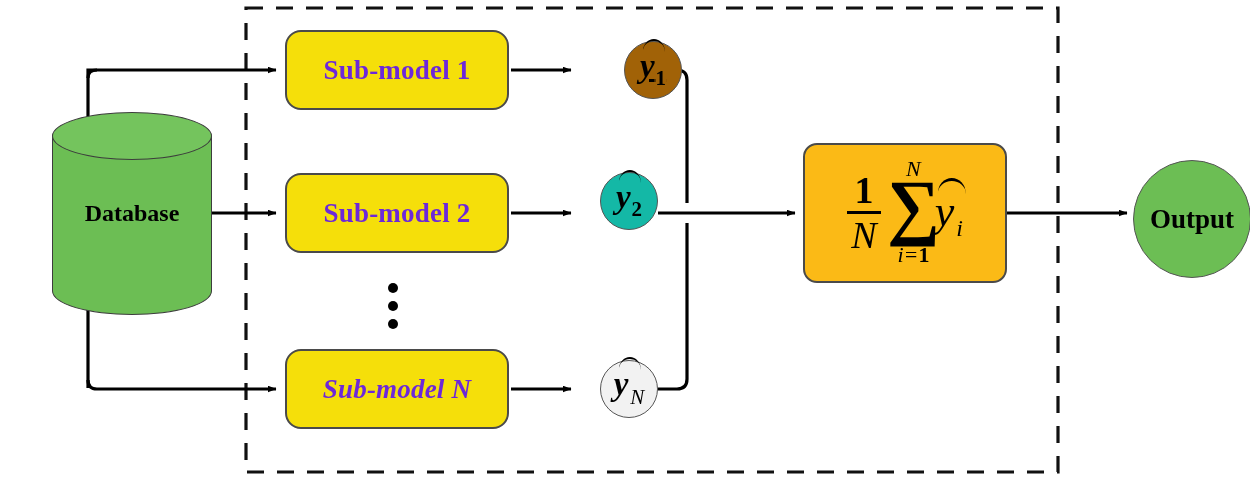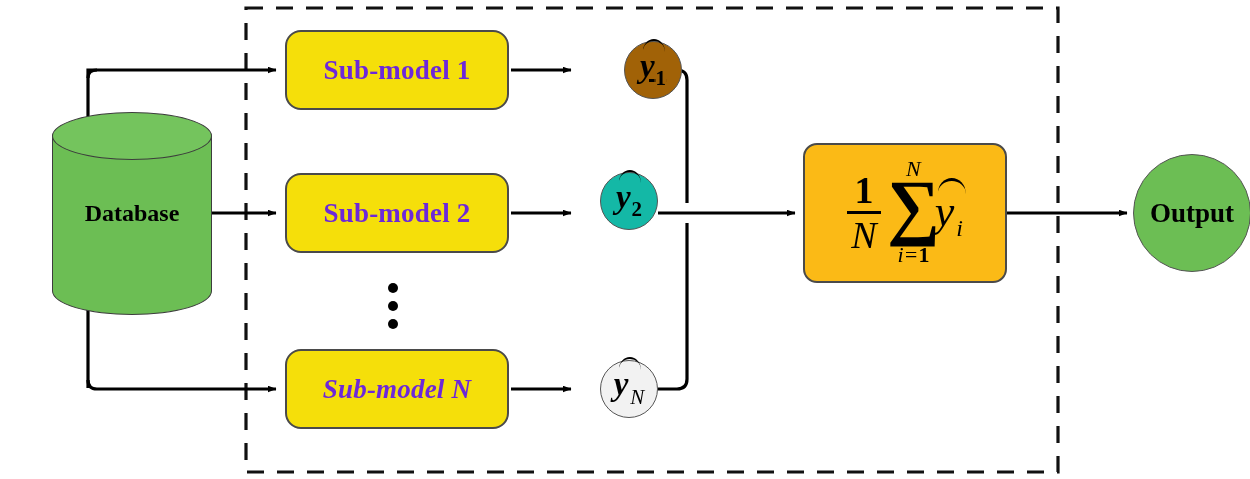--- a/index.html
+++ b/index.html
@@ -193,21 +193,21 @@
     font-style: italic;
     font-size: 24px;
     vertical-align: -10px;
     margin-left: 2px;
   }
 
   
   #output-circle {
     position: absolute;
     left: 1133px;
-    top: 154px;
+    top: 160px;
     width: 118px;
     height: 118px;
     border-radius: 50%;
     border: 1.6px solid #555555;
     box-sizing: border-box;
     display: flex;
     align-items: center;
     justify-content: center;
     font-family: "Liberation Serif", serif;
     font-weight: bold;

